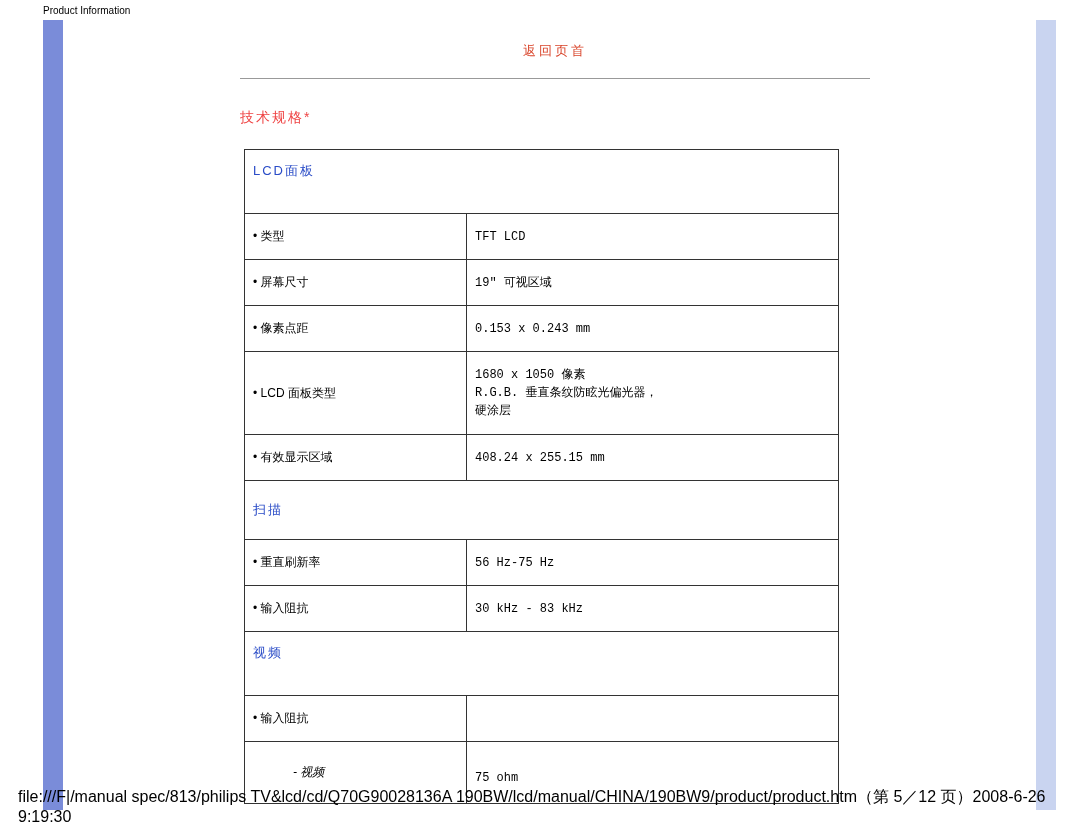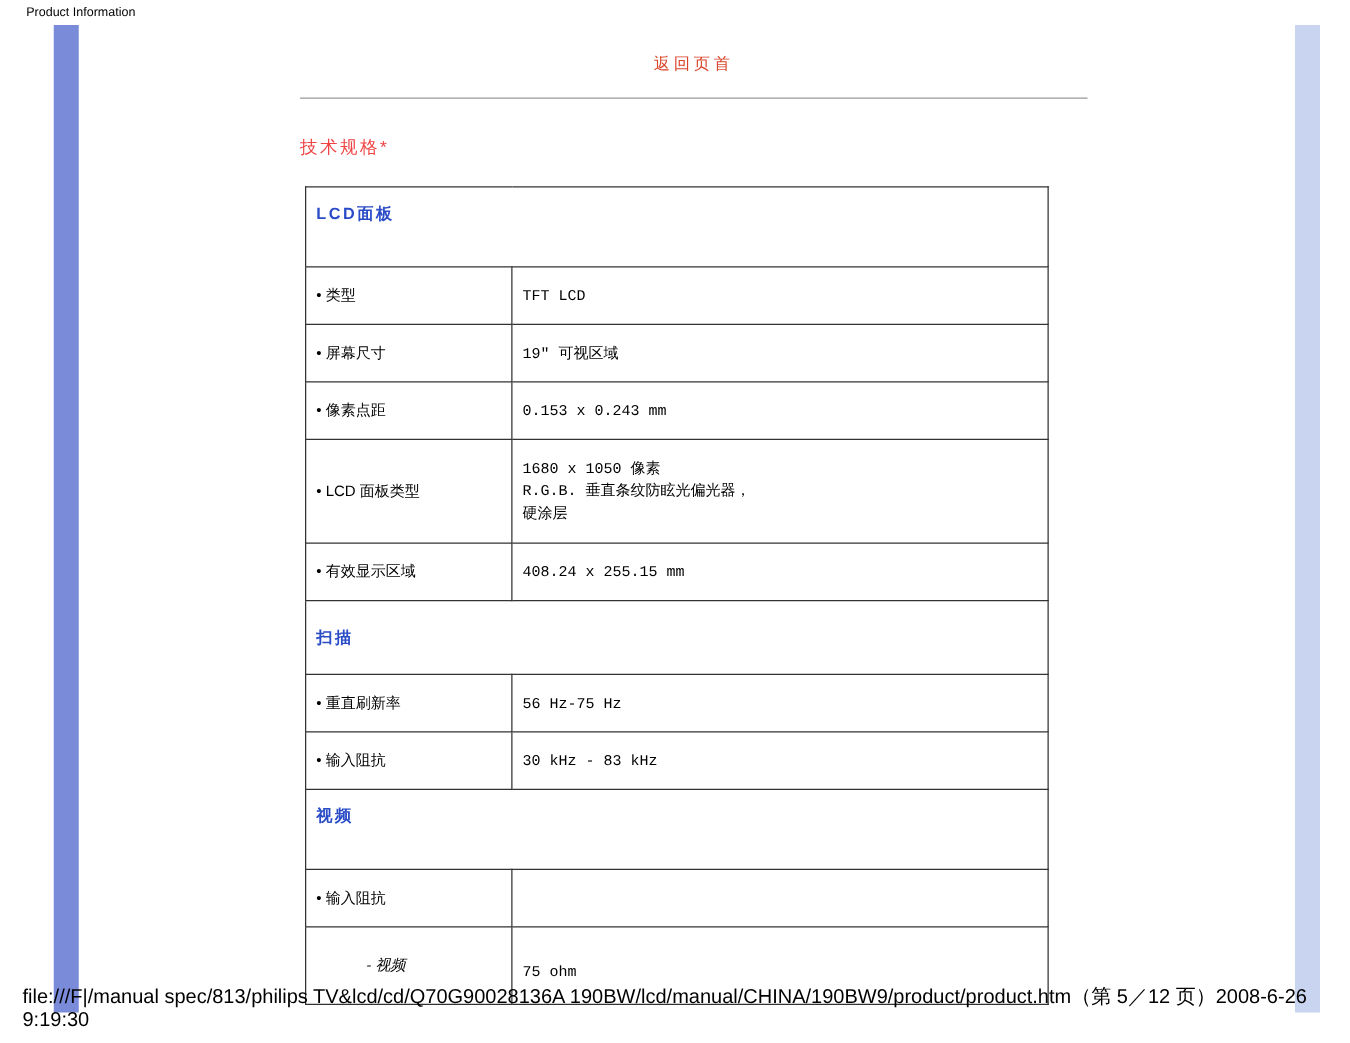--- a/index.html
+++ b/index.html
@@ -12,21 +12,21 @@
     font-size: 12px;
     background: #fff;
     width: 1080px;
     height: 834px;
     position: relative;
     overflow: hidden;
   }
   .header-text {
     position: absolute;
     top: 5px;
-    left: 5px;
+    left: 27px;
     font-size: 10px;
     color: #000;
     padding-left: 16px;
   }
   .left-bar {
     position: absolute;
     left: 43px;
     top: 20px;
     width: 20px;
     height: 790px;
@@ -77,24 +77,23 @@
     font-size: 12px;
     vertical-align: middle;
   }
   .spec-table .header-cell {
     color: #2a4cc7;
     font-size: 13px;
     letter-spacing: 2px;
     height: 64px;
     padding: 12px 8px 32px 8px;
     vertical-align: top;
-    font-weight: bold;
   }
   .spec-table .label-cell {
-    width: 165px;
+    width: 222px;
   }
   .spec-table .value-cell {
     font-family: "Courier New", monospace;
     font-size: 12px;
   }
   .spec-table .sub-label {
     padding-left: 48px;
     font-style: italic;
   }
   .spec-table .cell-br {

